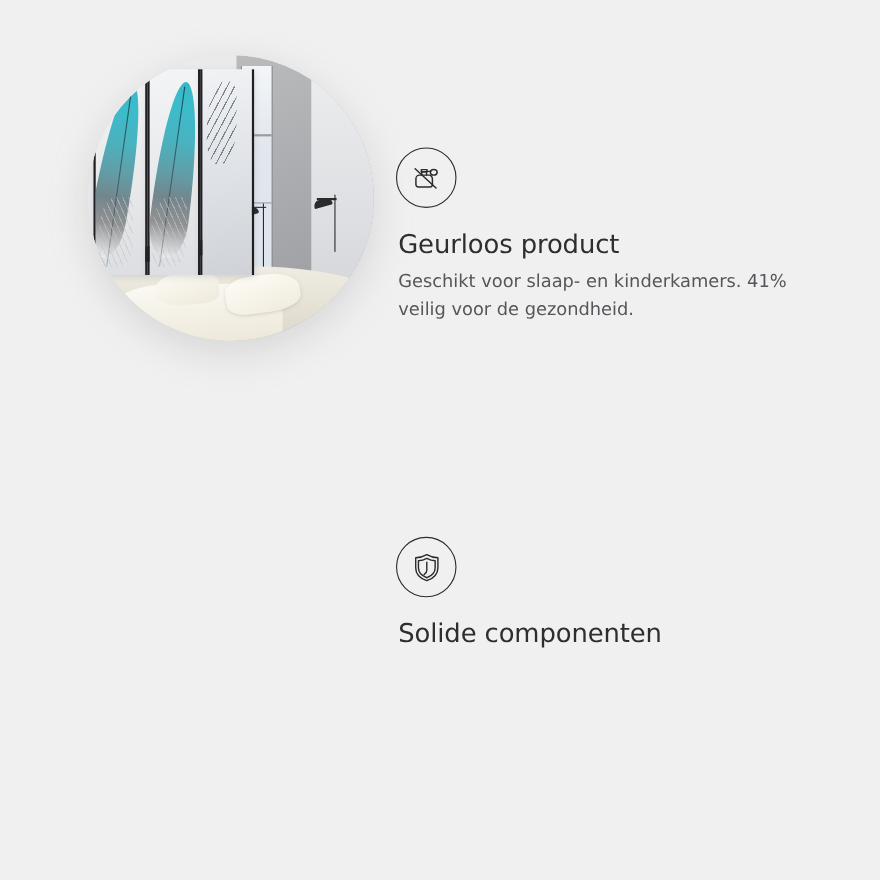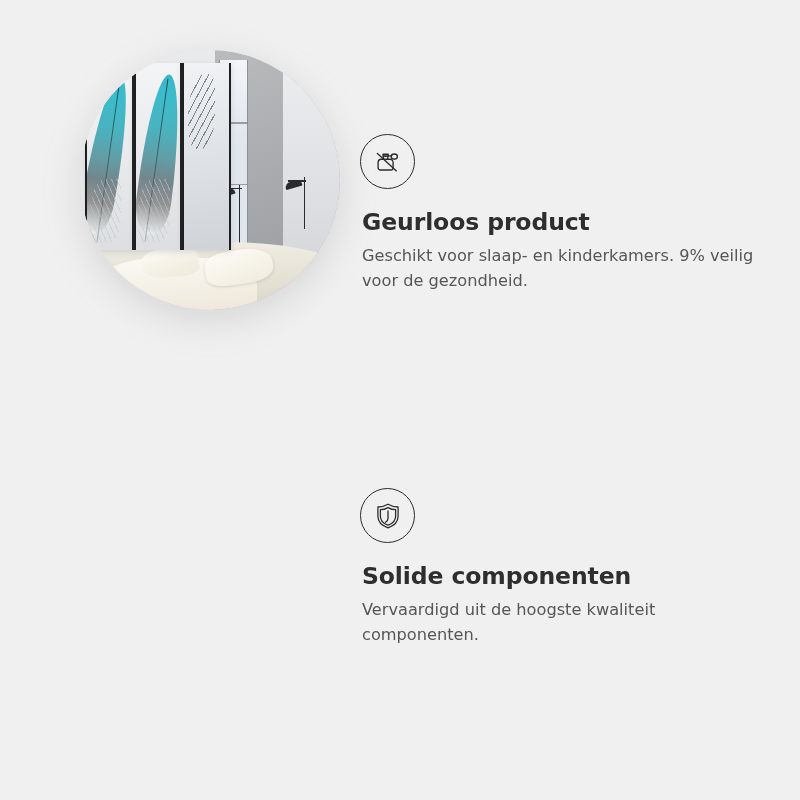--- a/index.html
+++ b/index.html
@@ -184,21 +184,21 @@
     border:1.6px solid #2c2c2e;
     border-radius:50%;
     display:flex; align-items:center; justify-content:center;
   }
   #feature-1 .icon-badge { top:134px; }
 
   .title {
     position:absolute;
     left:2px; top:208px;
     font-size:23.5px;
-    font-weight:700;
+    font-weight:400;
     color:#2e2e30;
     letter-spacing:-0.1px;
     white-space:nowrap;
   }
   .desc {
     position:absolute;
     left:2px; top:243px;
     width:392px;
     font-size:16.2px;
     line-height:25px;
@@ -269,34 +269,33 @@
 
             <path d="M17.2 10.8 h3.4"></path>
 
             <ellipse cx="23.3" cy="11.6" rx="3.1" ry="2.6"></ellipse>
 
             <path d="M6.4 8.4 L25.4 25.9"></path>
           </g>
         </svg>
       </div>
       <h2 class="title">Geurloos product</h2>
-      <p class="desc">Geschikt voor slaap- en kinderkamers. 9% veilig voor de gezondheid.</p>
+      <p class="desc">Geschikt voor slaap- en kinderkamers. 41% veilig voor de gezondheid.</p>
     </div>
   </section>
 
   <section class="feature" id="feature-1">
 
     <div class="content">
       <div class="icon-badge">
         <svg width="32" height="32" viewBox="0 0 32 32" aria-hidden="true">
           <g fill="none" stroke="#2c2c2e" stroke-width="1.3" stroke-linecap="round" stroke-linejoin="round">
             <path d="M16 4.2 C12.4 6.3 9.2 7.0 5.9 7.0 v9.1 c0 5.6 4.1 9.8 10.1 11.8 6.0 -2.0 10.1 -6.2 10.1 -11.8 V7.0 c-3.3 0 -6.5 -0.7 -10.1 -2.8 z"></path>
             <path d="M16 7.6 C13.2 9.2 10.8 9.7 8.4 9.7 v6.5 c0 4.2 3.1 7.4 7.6 9.0 4.5 -1.6 7.6 -4.8 7.6 -9.0 V9.7 c-2.4 0 -4.8 -0.5 -7.6 -2.1 z"></path>
             <path d="M16 11.0 v7.4 c0 1.6 -0.9 2.9 -2.5 3.9"></path>
           </g>
         </svg>
       </div>
       <h2 class="title">Solide componenten</h2>
-      <p class="desc">Vervaardigd uit de hoogste kwaliteit componenten.</p>
     </div>
   </section>
 
 </div>
 
 </body></html>

